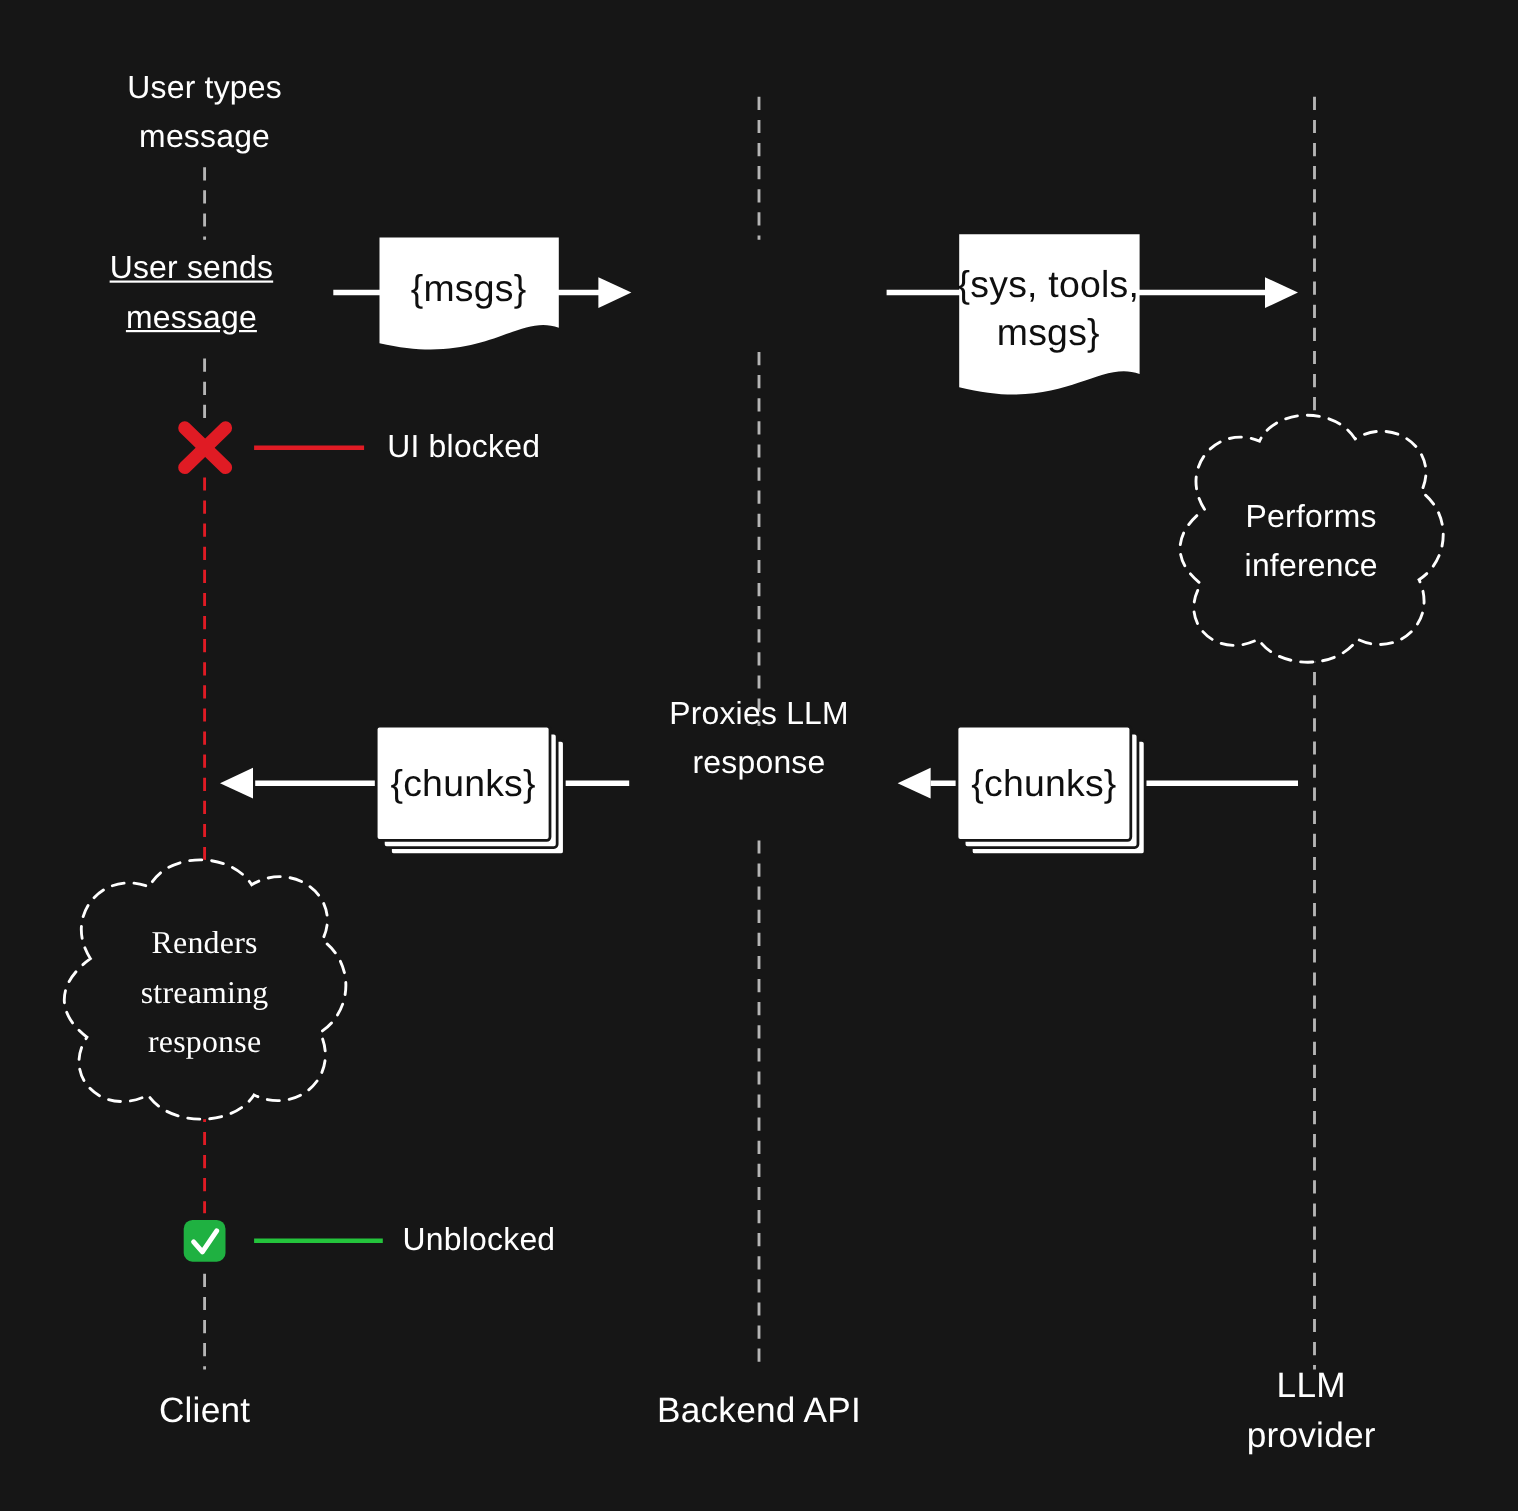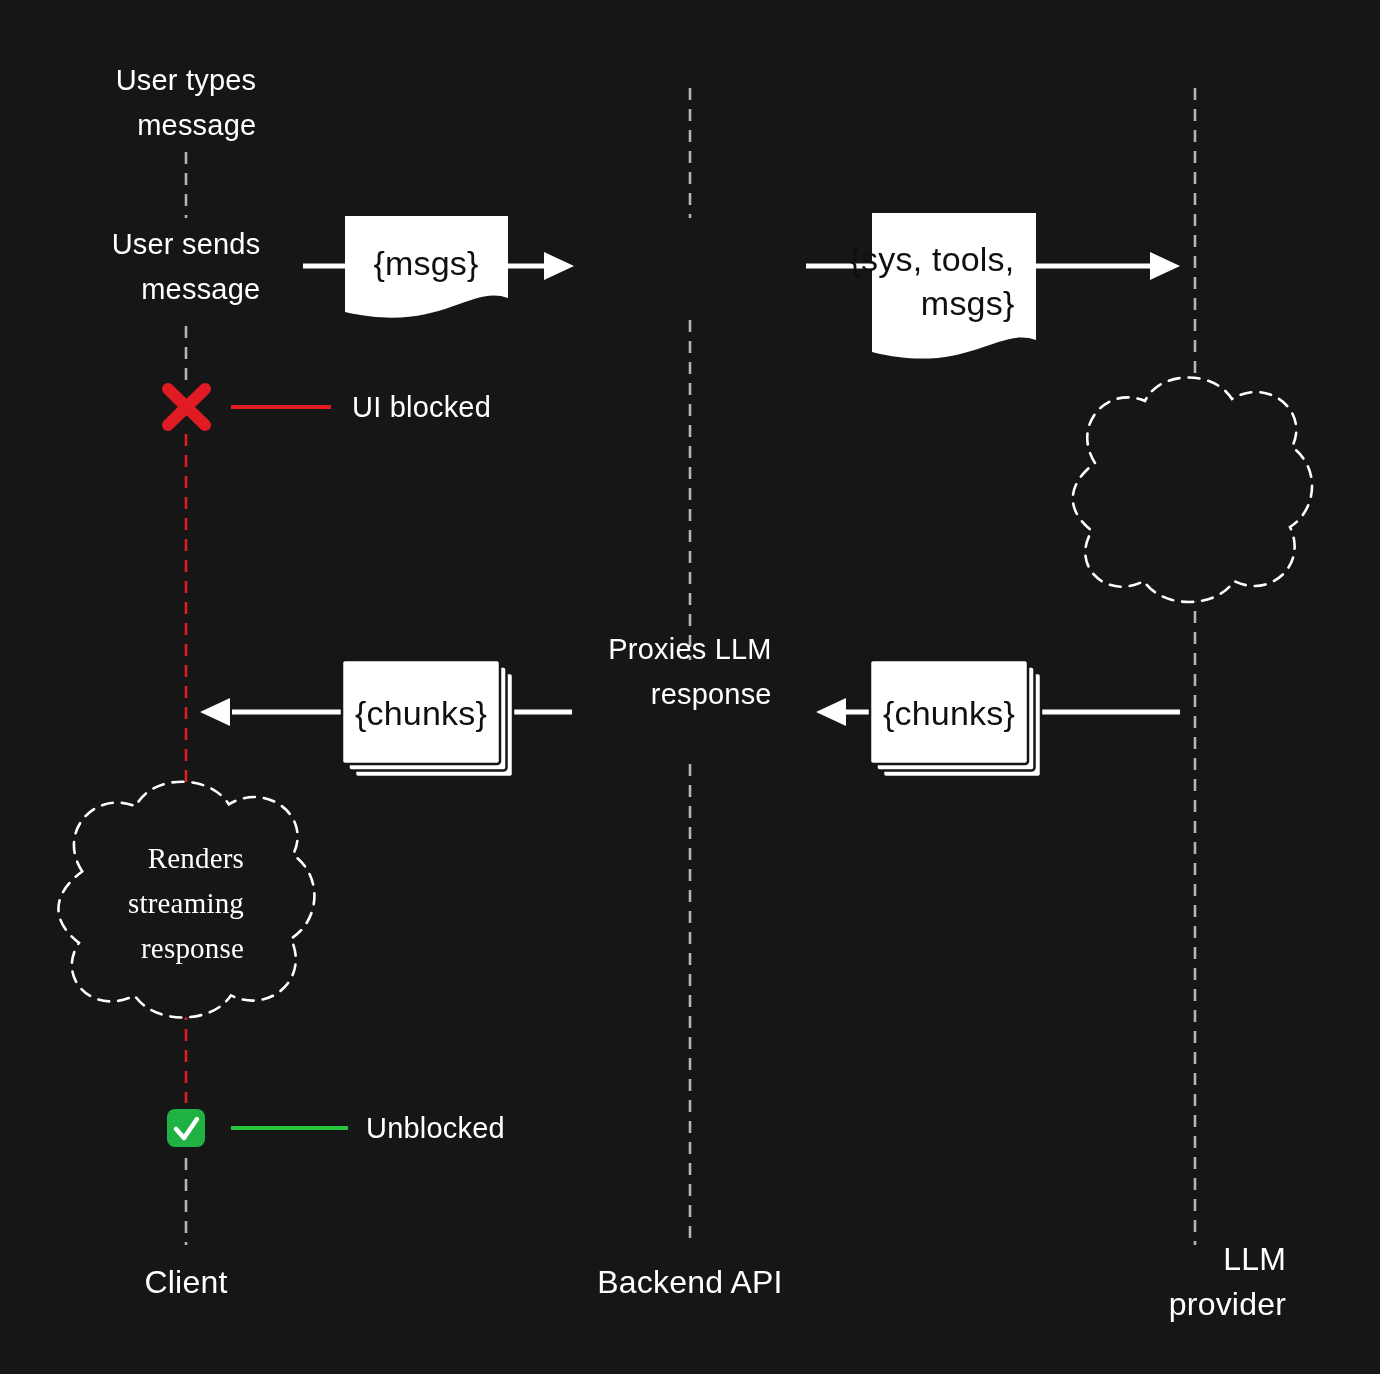--- a/index.html
+++ b/index.html
@@ -33,21 +33,21 @@
   .unblocked-connector { stroke: var(--unblocked, #24c43c); stroke-width: 4; }
   .check-box { fill: var(--check_bg, #1fb141); }
   .check-tick { stroke: #ffffff; stroke-width: 4.5; fill: none; stroke-linecap: round; stroke-linejoin: round; }
   
   .label {
     position: absolute;
     color: var(--text, #ffffff);
     font-size: 29px;
     font-weight: 500;
     line-height: 45px;
-    text-align: right;
+    text-align: center;
     transform: translate(-50%, -50%);
     white-space: pre-line;
     letter-spacing: 0.2px;
   }
   .label.doc-label { color: var(--doc_text, #0f0f0f); font-size: 34px; line-height: 44px; }
   .label.left-label { transform: translate(0, -50%); text-align: right; }
   .label.lane-label { font-size: 32px; }
 </style>
 </head>
 <body>
@@ -127,31 +127,33 @@
     <g>
       <rect class="check-box" x="167" y="1109" width="38" height="38" rx="8"></rect>
       <path class="check-tick" d="M 176,1129 L 184,1138 L 197,1119"></path>
     </g>
     <line class="unblocked-connector" x1="231" y1="1128" x2="348" y2="1128"></line>
   </svg>
 
   <div class="label" style="left:186px; top:103px;">User types
 message</div>
 
-  <div class="label" style="left:186px; top:267px;">User sends
+  <div class="label" style="left:174px; top:267px;text-decoration:underline;">User sends
 message</div>
 
   <div class="label doc-label" style="left:426px; top:263px;">{msgs}</div>
 
 
-  <div class="label doc-label" style="left:932px; top:281px;">{sys, tools,
+  <div class="label doc-label" style="left:953px; top:281px;">{sys, tools,
 msgs}</div>
 
   <div class="label left-label" style="left:352px; top:407px;">UI blocked</div>
 
+  <div class="label" style="left:1192px; top:493px;">Performs
+inference</div>
 
   <div class="label doc-label" style="left:421px; top:713px;">{chunks}</div>
 
   <div class="label" style="left:690px; top:672px;">Proxies LLM
 response</div>
 
   <div class="label doc-label" style="left:949px; top:713px;">{chunks}</div>
 
   <div class="label" style="left:186px; top:903px;font-family:Liberation Serif, serif;">Renders
 streaming

